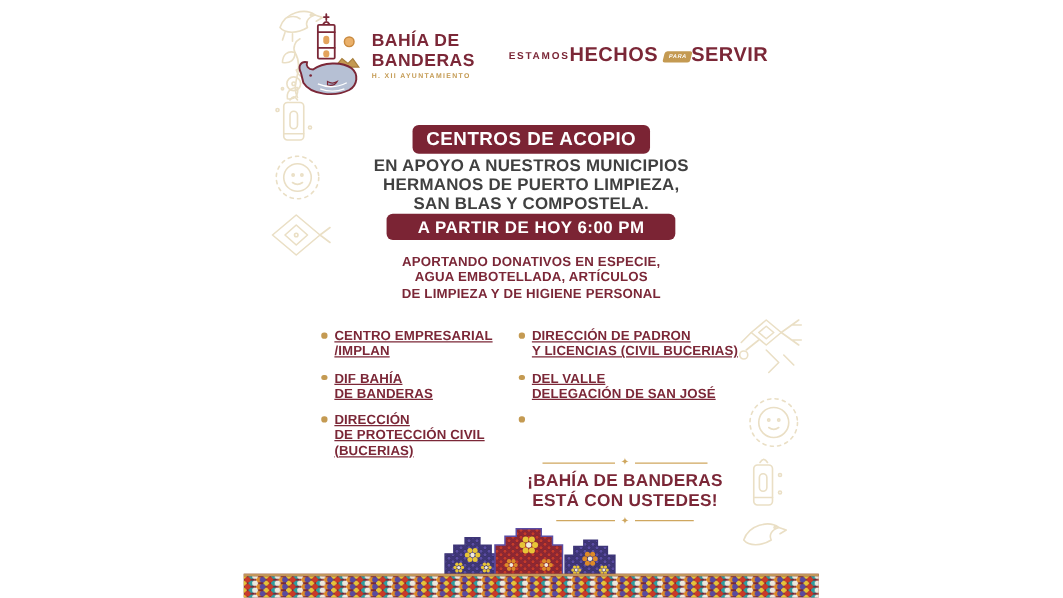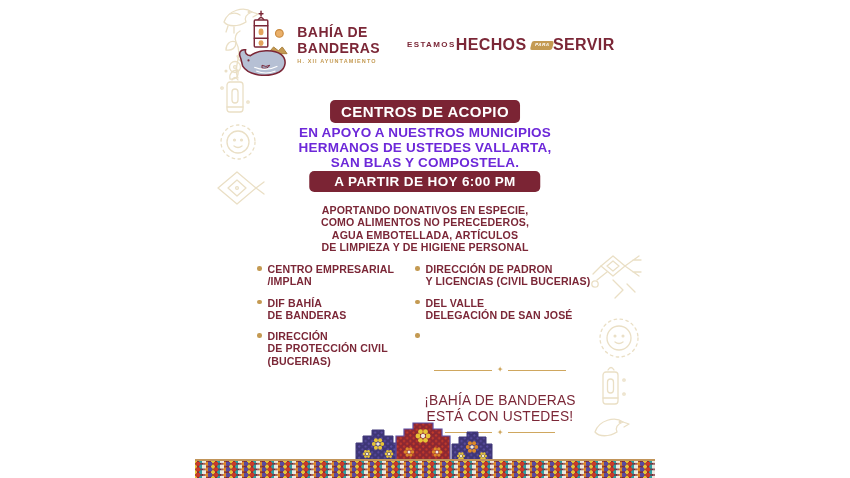--- a/index.html
+++ b/index.html
@@ -19,40 +19,40 @@
   .slogan-top{font-size:8px;font-weight:bold;letter-spacing:1.4px;}
   .slogan-mid{display:flex;align-items:center;gap:4px;line-height:1;}
   .slogan-word{font-size:16px;font-weight:bold;letter-spacing:.4px;line-height:1.05;}
   .badge{background:#c49a52;color:#fff;font-size:4.5px;font-weight:bold;padding:2px 4px;border-radius:2px;transform:skewX(-14deg);letter-spacing:.5px;}
 
   
   .banner{position:absolute;left:50%;transform:translateX(-50%);background:#7b2434;color:#fff;
     font-weight:bold;border-radius:5px;white-space:nowrap;text-align:center;letter-spacing:.4px;}
   .banner.title{top:100px;font-size:15px;padding:3px 11px;}
   .banner.time{top:171px;font-size:13.5px;padding:3px 25px;}
-  .subtitle{position:absolute;top:125px;left:0;width:100%;text-align:center;color:#6d28d9;
+  .subtitle{position:absolute;top:125px;left:0;width:100%;text-align:center;color:#404040;
     font-weight:bold;font-size:13.5px;line-height:1.12;letter-spacing:.2px;}
   .description{position:absolute;top:204px;left:0;width:100%;text-align:center;color:#7b2737;
     font-weight:bold;font-size:10.6px;line-height:1.16;letter-spacing:.15px;}
 
   
   .col{position:absolute;top:263px;}
   .col.left{left:62px;width:152px;}
   .col.right{left:220px;width:180px;}
   .loc-item{display:flex;gap:6px;margin-bottom:9px;}
   .dot{width:4.5px;height:4.5px;border-radius:50%;background:#c49a52;margin-top:3px;flex:none;}
-  .loc-lines{font-size:10.6px;font-weight:bold;color:#7b2737;line-height:1.16;letter-spacing:.1px;}
+  .loc-lines{font-size:10.6px;font-weight:bold;color:#7b2737;line-height:1.16;letter-spacing:.1px;text-decoration:underline;}
 
   
   .closing{position:absolute;left:212px;top:366px;width:186px;text-align:center;}
   .divider{display:flex;align-items:center;width:132px;margin:0 auto;}
   .divider.bottom{width:110px;margin-top:4px;}
   .div-line{flex:1;height:1px;background:#cfa75f;}
   .div-star{color:#cfa75f;font-size:8px;margin:0 5px;line-height:1;}
-  .closing-text{color:#7b2737;font-weight:normal;font-size:13.8px;line-height:1.15;margin-top:19px;letter-spacing:.2px;}
+  .closing-text{color:#7b2737;font-weight:bold;font-size:13.8px;line-height:1.15;margin-top:3px;letter-spacing:.2px;}
 
   
   .bead-strip{
     position:absolute;left:0;bottom:0;width:100%;height:17px;
     border-top:2px solid #c2955a;
     background-color:#7a2430;
     background-image:
       radial-gradient(circle at 3px 2.8px, #cb3a28 2.1px, rgba(0,0,0,0) 2.5px),
       radial-gradient(circle at 3px 2.8px, #ece8dd 2.1px, rgba(0,0,0,0) 2.5px),
       radial-gradient(circle at 3px 2.8px, #584ba0 2.1px, rgba(0,0,0,0) 2.5px),
@@ -184,29 +184,28 @@
         <span class="badge">PARA</span>
       </span>
       <span class="slogan-word">SERVIR</span>
     </div>
   </div>
 
   <div class="banner title">CENTROS DE ACOPIO</div>
 
   <div class="subtitle">
     <div>EN APOYO A NUESTROS MUNICIPIOS</div>
-    <div>HERMANOS DE USTEDES VALLARTA,</div>
+    <div>HERMANOS DE PUERTO LIMPIEZA,</div>
     <div>SAN BLAS Y COMPOSTELA.</div>
   </div>
 
   <div class="banner time">A PARTIR DE HOY 6:00 PM</div>
 
   <div class="description">
     <div>APORTANDO DONATIVOS EN ESPECIE,</div>
-    <div>COMO ALIMENTOS NO PERECEDEROS,</div>
     <div>AGUA EMBOTELLADA, ARTÍCULOS</div>
     <div>DE LIMPIEZA Y DE HIGIENE PERSONAL</div>
   </div>
 
   <div class="col left">
     <div class="loc-item">
       <span class="dot"></span>
       <div class="loc-lines">
         <div>CENTRO EMPRESARIAL</div>
         <div>/IMPLAN</div>

